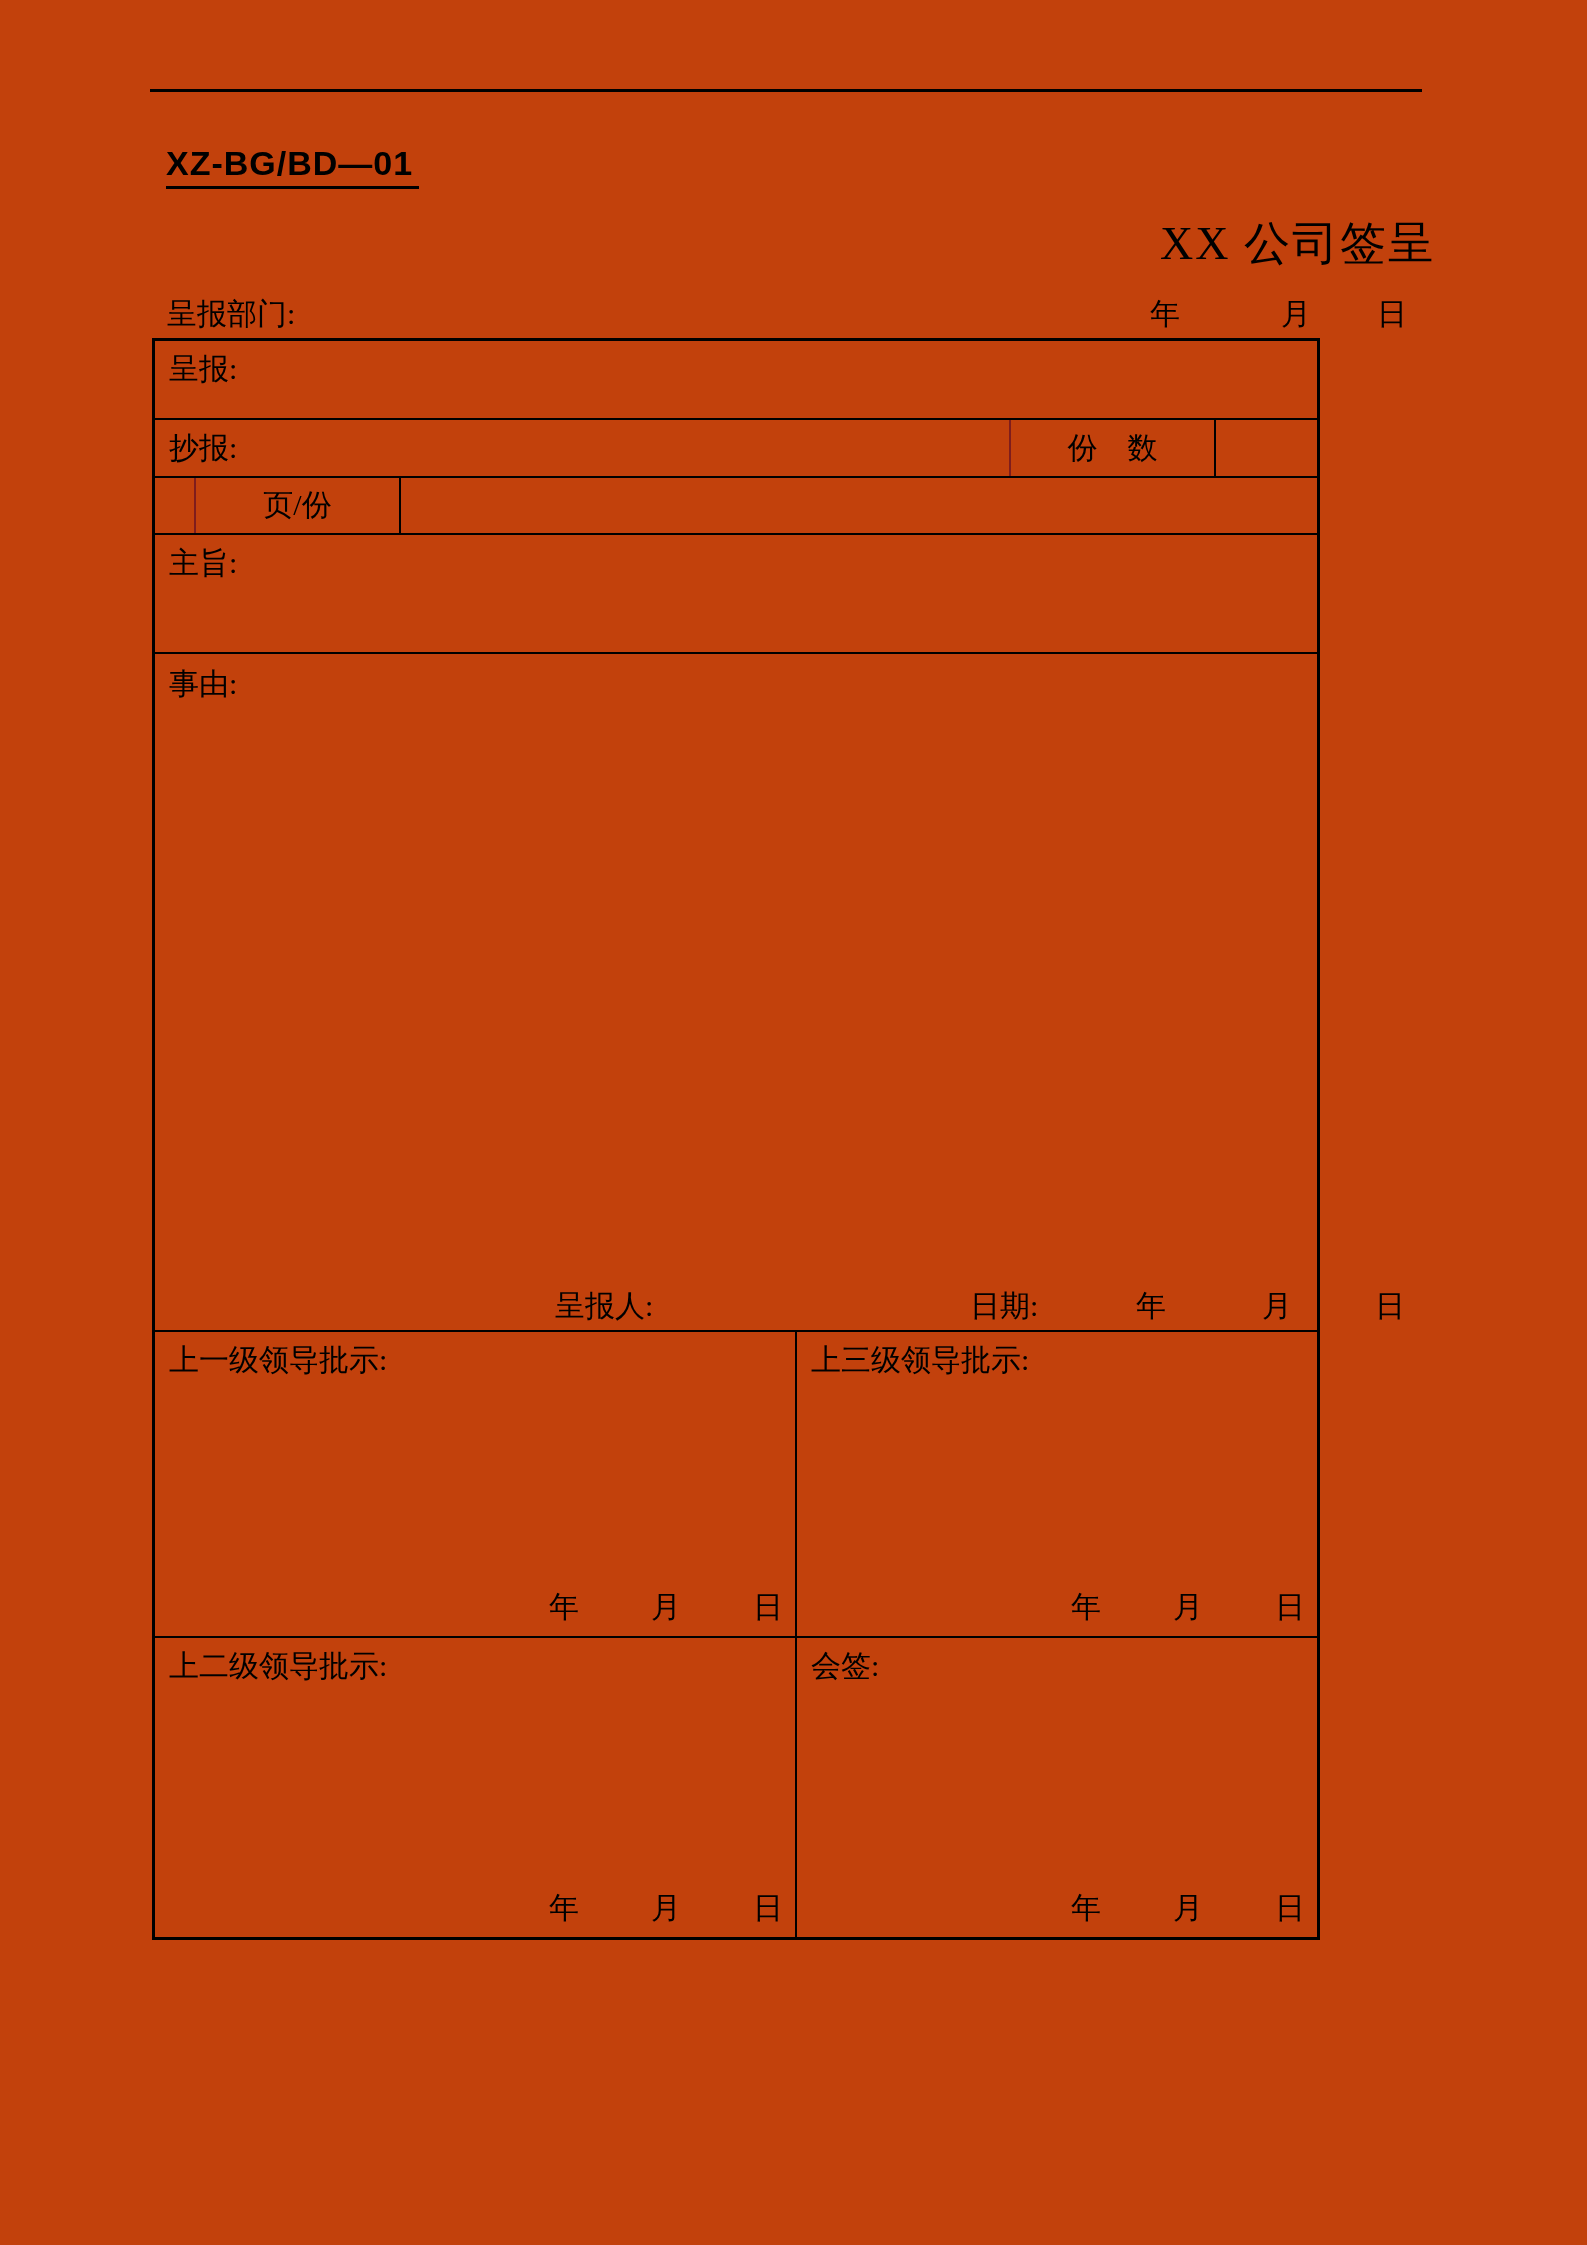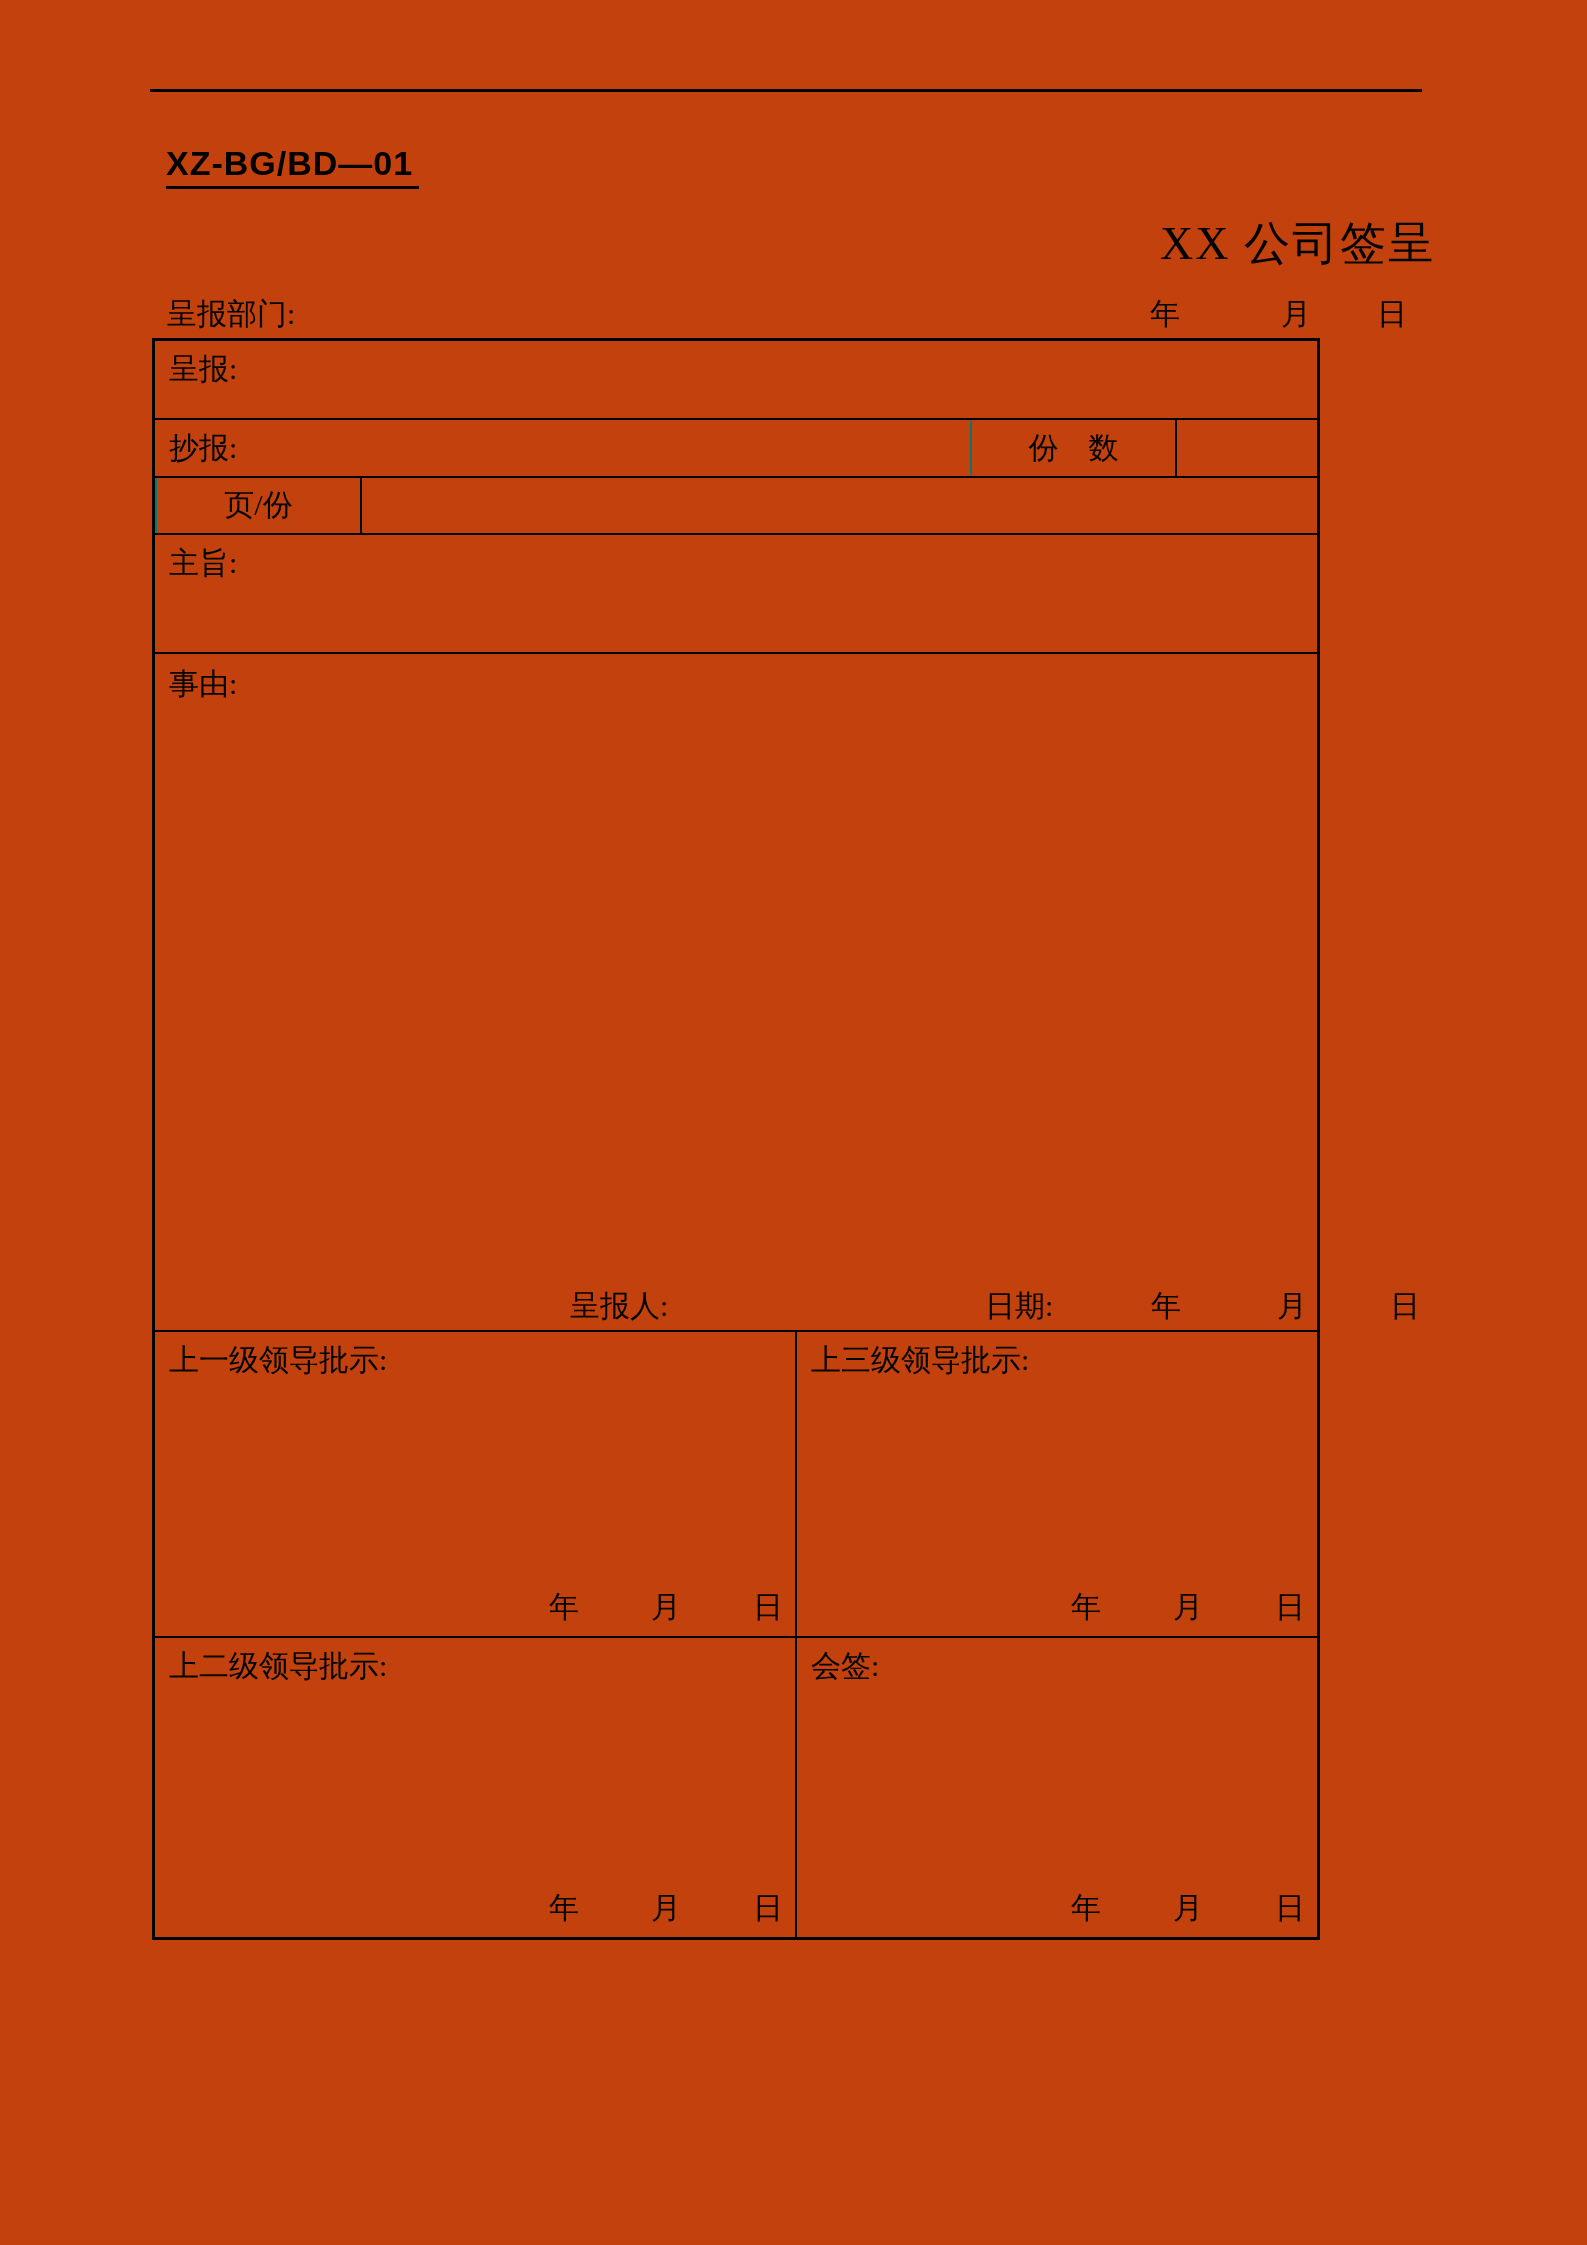--- a/index.html
+++ b/index.html
@@ -87,38 +87,38 @@
   .c-label {
     width: 815px;
     box-sizing: border-box;
     display: flex;
     align-items: center;
     padding-left: 14px;
   }
   .c-mid {
     width: 205px;
     box-sizing: border-box;
-    border-left: 2px solid #0f766e;
+    border-left: 2px solid #7f1d1d;
     display: flex;
     align-items: center;
     justify-content: center;
+    margin-left: 39px;
   }
   .c-val {
     flex: 1;
     box-sizing: border-box;
     border-left: 2px solid #000;
   }
 
   .matter-sign-line {
     position: absolute;
     left: 0;
     bottom: 6px;
     width: 100%;
     height: 38px;
-    margin-left: 15px;
   }
   .matter-sign-line span { position: absolute; top: 0; }
   .ms-submitter { left: 400px; }
   .ms-date      { left: 815px; }
   .ms-year      { left: 981px; }
   .ms-month     { left: 1107px; }
   .ms-day       { left: 1220px; }
 
   .appr-cell-left {
     width: 640px;

